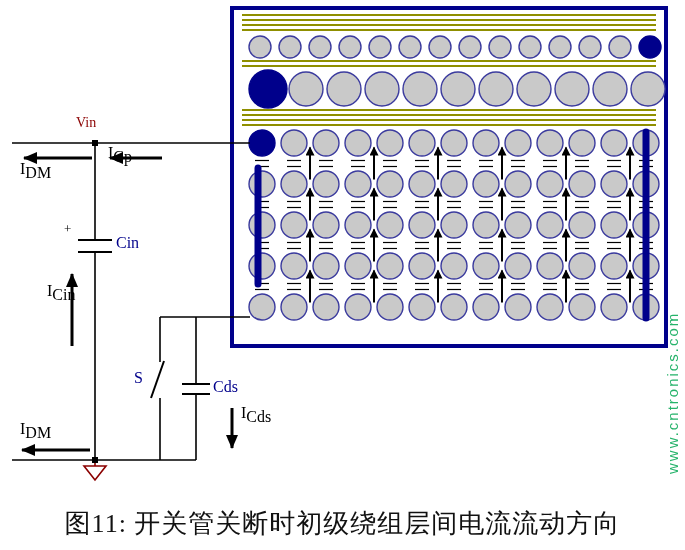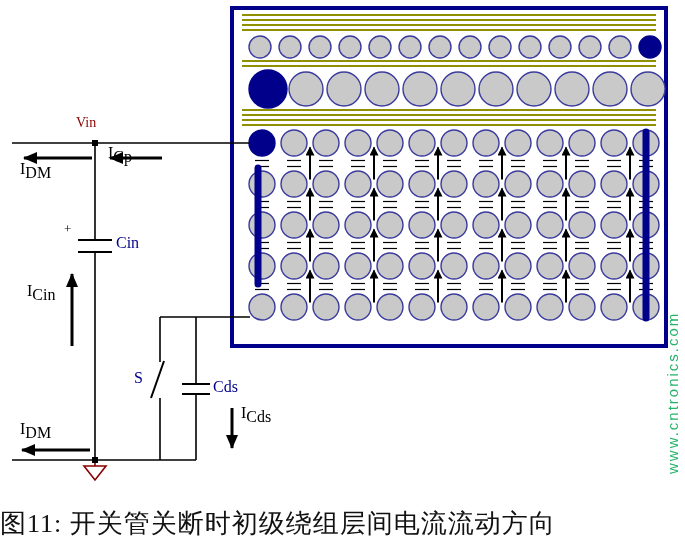--- a/index.html
+++ b/index.html
@@ -6,21 +6,21 @@
   html,body{background:#fff}
   #stage{position:relative;width:685px;height:550px;background:#fff;overflow:hidden;
          font-family:"Liberation Serif",serif}
   #fig-svg{position:absolute;left:0;top:0}
   .lbl{position:absolute;font-weight:normal;font-size:16px;color:#000;line-height:1;white-space:nowrap}
   .lbl sub{font-size:16px}
   .red{color:var(--dark-red);font-size:14px}
   .blue{color:var(--label-blue);font-size:16px}
   .plus{font-size:13px}
   .gnd{stroke:var(--dark-red)}
-  #caption{position:absolute;left:0;top:506px;width:100%;
+  #caption{position:absolute;left:0;top:506px;width:100%;text-align:center;
            font-size:26px;color:#111;letter-spacing:1px}
   #watermark{position:absolute;left:664px;top:474px;transform-origin:0 0;
              transform:rotate(-90deg);color:var(--watermark-green);
              font-family:"Liberation Sans",sans-serif;font-size:15px;
              letter-spacing:2px;white-space:nowrap;opacity:.85}
 </style>
 </head>
 <body>
 
 <div id="stage">
@@ -300,21 +300,21 @@
   </div>
 
   <div class="lbl" style="left:108px;top:145px">
     <span>I</span><sub>Cp</sub>
   </div>
 
   <div class="lbl plus" style="left:64px;top:222px">+</div>
 
   <div class="lbl blue" style="left:116px;top:235px">Cin</div>
 
-  <div class="lbl" style="left:27px;top:283px">
+  <div class="lbl" style="left:47px;top:283px">
     <span>I</span><sub>Cin</sub>
   </div>
 
   <div class="lbl blue" style="left:134px;top:370px">S</div>
 
   <div class="lbl blue" style="left:213px;top:379px">Cds</div>
 
   <div class="lbl" style="left:241px;top:405px">
     <span>I</span><sub>Cds</sub>
   </div>

